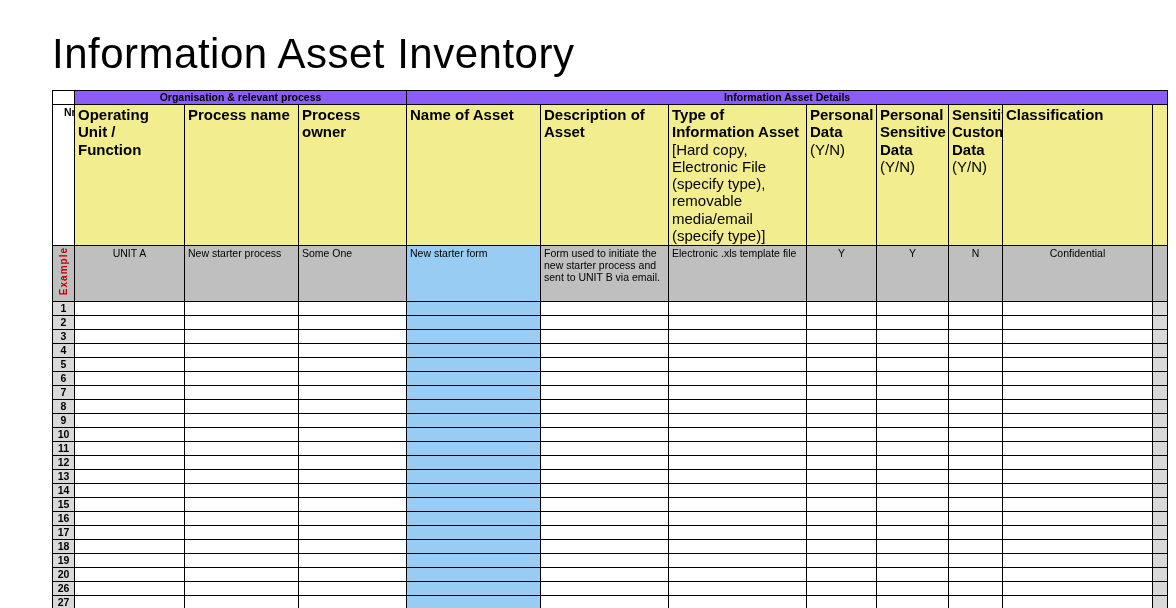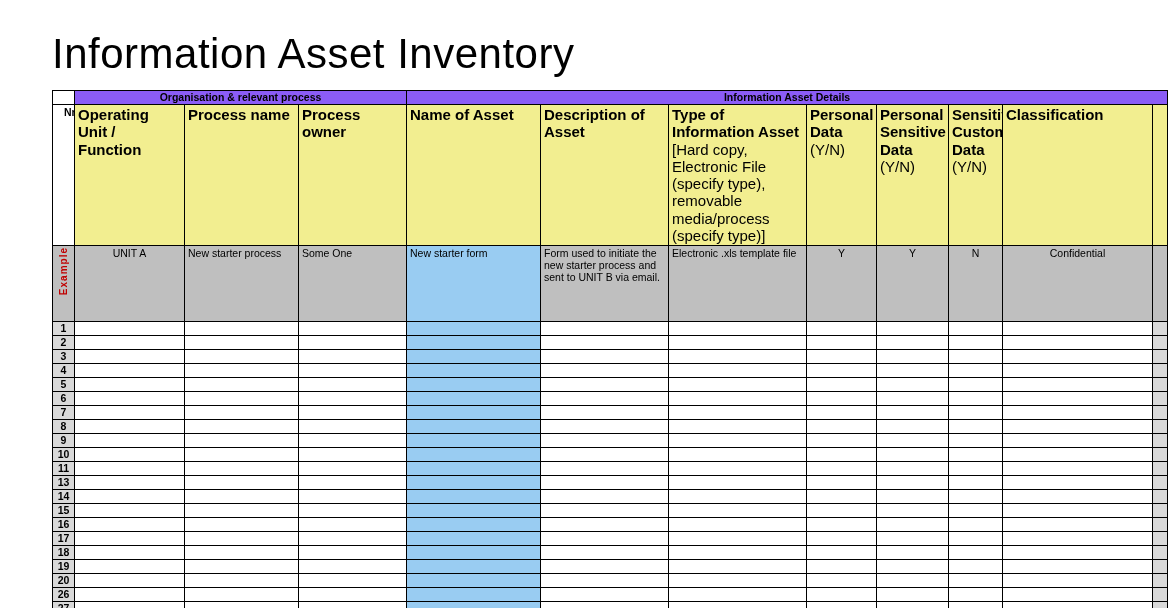--- a/index.html
+++ b/index.html
@@ -70,21 +70,21 @@
     background: #fff;
   }
   tr.header-row td .sub {
     font-weight: normal;
     display: block;
   }
   
   tr.example-row td {
     background: #bfbfbf;
     font-size: 10.5px;
-    height: 76px;
+    height: 56px;
     margin-left: 26px;
   }
   tr.example-row td.nr-cell {
     background: #bfbfbf;
     color: #c00000;
     font-weight: bold;
     text-align: center;
     position: relative;
   }
   .rot {
@@ -145,21 +145,21 @@
 
     <tr class="header-row">
       <td class="nr-cell" style="font-weight:bold; font-size:10.5px;padding-left:11px;">Nr</td>
       <td>Operating Unit / Function</td>
       <td>Process name</td>
       <td>Process owner</td>
       <td>Name of Asset</td>
       <td>Description of Asset</td>
       <td>
         <span>Type of Information Asset</span>
-        <span class="sub">[Hard copy, Electronic File (specify type), removable media/process (specify type)]</span>
+        <span class="sub">[Hard copy, Electronic File (specify type), removable media/email (specify type)]</span>
       </td>
       <td>
         <span>Personal Data</span>
         <span class="sub">(Y/N)</span>
       </td>
       <td>
         <span>Personal Sensitive Data</span>
         <span class="sub">(Y/N)</span>
       </td>
       <td>
@@ -337,20 +337,34 @@
           <td class="blue"></td>
           <td></td>
           <td></td>
           <td></td>
           <td></td>
           <td></td>
           <td></td>
           <td class="grey"></td>
         </tr>
         <tr class="data-row">
+          <td class="nr-cell">12</td>
+          <td></td>
+          <td></td>
+          <td></td>
+          <td class="blue"></td>
+          <td></td>
+          <td></td>
+          <td></td>
+          <td></td>
+          <td></td>
+          <td></td>
+          <td class="grey"></td>
+        </tr>
+        <tr class="data-row">
           <td class="nr-cell">13</td>
           <td></td>
           <td></td>
           <td></td>
           <td class="blue"></td>
           <td></td>
           <td></td>
           <td></td>
           <td></td>
           <td></td>

